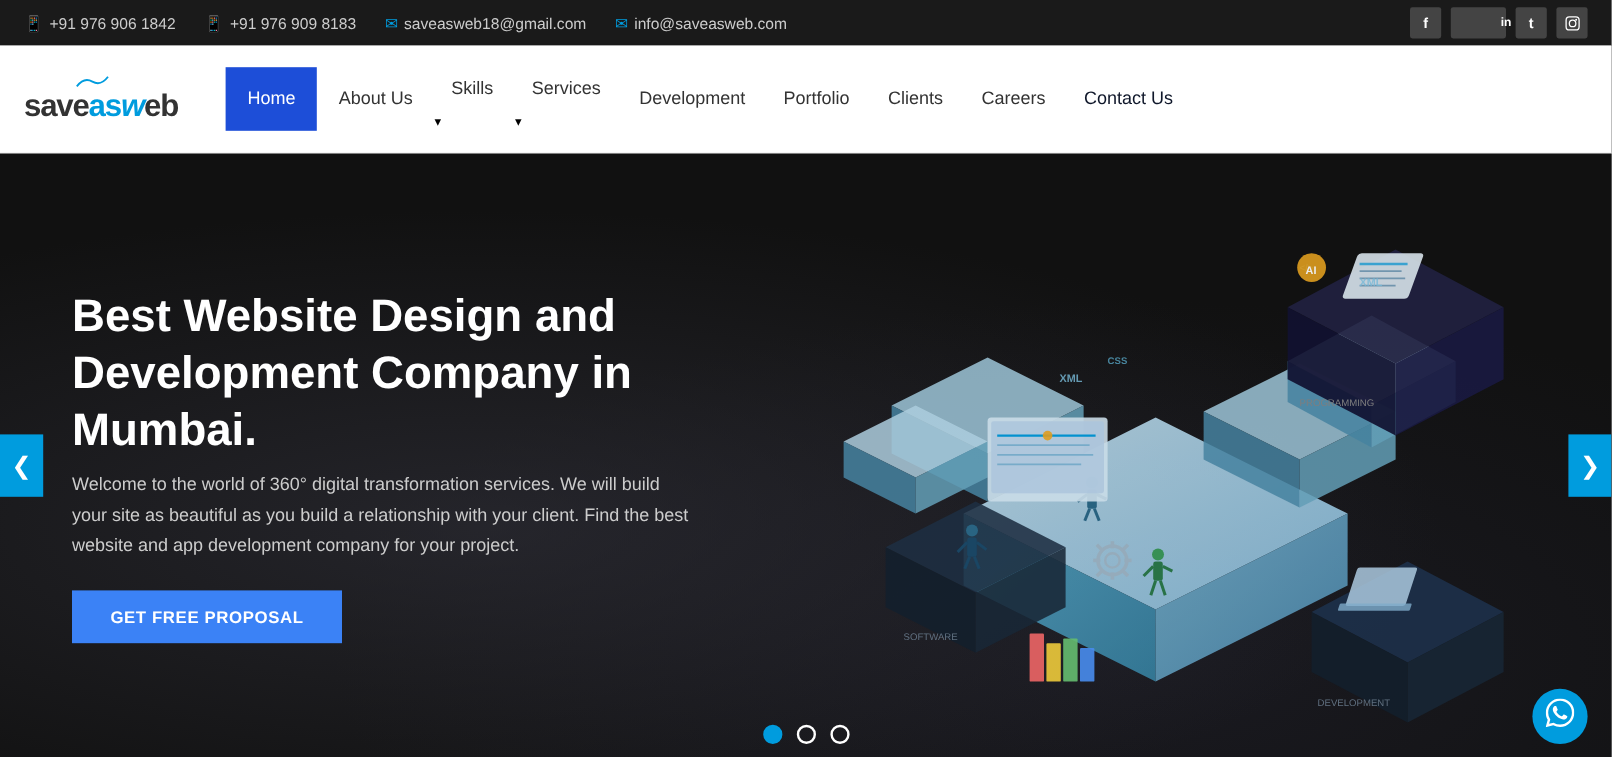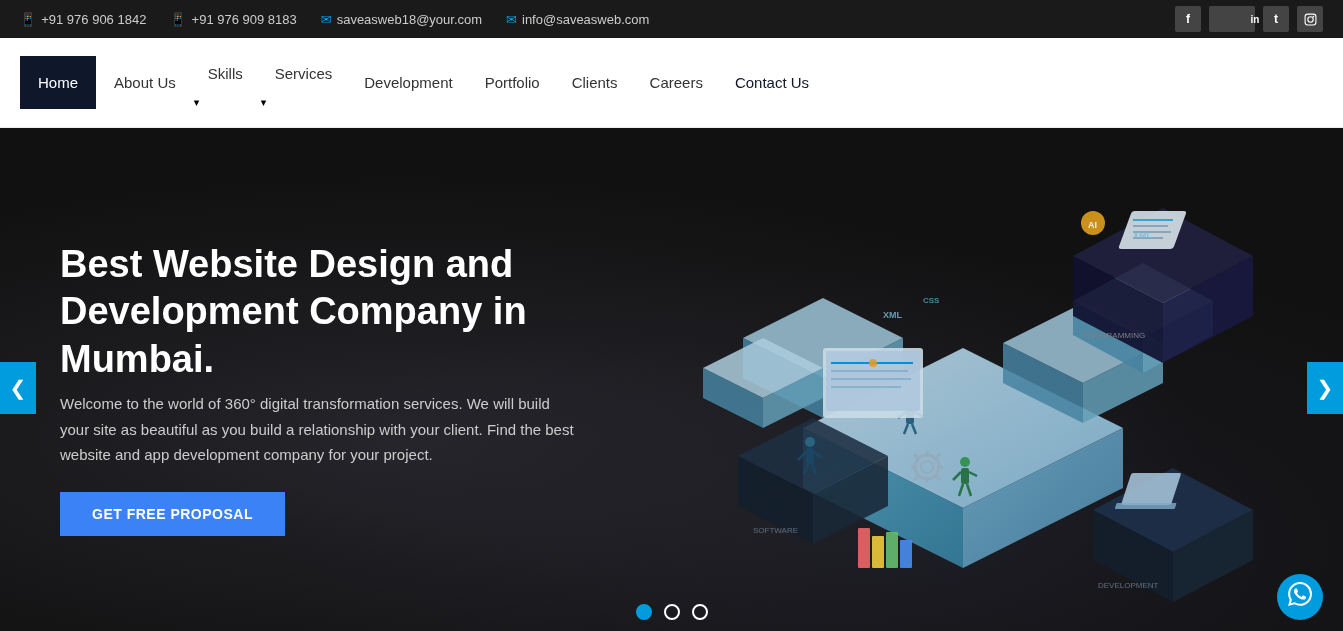--- a/index.html
+++ b/index.html
@@ -76,21 +76,21 @@
     .nav-links li { position: relative; }
     .nav-links a {
       text-decoration: none;
       color: #333;
       font-size: 15px;
       padding: 10px 14px;
       display: block;
       white-space: nowrap;
     }
     .nav-links li.active a {
-      background: #0f172a;
+      background: #1d4ed8;
       color: #fff;
       padding: 18px 18px;
     }
     .nav-links .has-dropdown::after {
       content: ' ▾';
       font-size: 11px;
     }
     .nav-links a.contact-link { color: #0f172a; }
 
     
@@ -229,21 +229,21 @@
     <div class="top-bar-item">
       <span style="color:#009cde;">📱</span>
       <span>+91 976 906 1842</span>
     </div>
     <div class="top-bar-item">
       <span style="color:#009cde;">📱</span>
       <span>+91 976 909 8183</span>
     </div>
     <div class="top-bar-item">
       <span style="color:#009cde;">✉</span>
-      <span>saveasweb18@your.com</span>
+      <span>saveasweb18@gmail.com</span>
     </div>
     <div class="top-bar-item">
       <span style="color:#009cde;">✉</span>
       <span>info@saveasweb.com</span>
     </div>
   </div>
   <div class="top-bar-right">
     <div class="social-icon">f</div>
     <div class="social-icon" style="font-size:10px;padding-left:46px;">in</div>
     <div class="social-icon">t</div>
@@ -251,20 +251,33 @@
       <svg width="13" height="13" viewBox="0 0 24 24" fill="white">
           <rect x="2" y="2" width="20" height="20" rx="5" fill="none" stroke="white" stroke-width="2"></rect>
           <circle cx="12" cy="12" r="5" fill="none" stroke="white" stroke-width="2"></circle>
           <circle cx="17.5" cy="6.5" r="1.5" fill="white"></circle>
         </svg>
     </div>
   </div>
 </div>
 
 <nav class="navbar">
+  <a class="logo" href="#">
+    <span style="display:flex;flex-direction:column;align-items:flex-start;">
+      <span style="font-size:10px;color:#009cde;margin-left:42px;margin-bottom:-4px;letter-spacing:1px;">
+        
+        <svg width="30" height="12" viewBox="0 0 30 12" fill="none">
+          <path d="M2 10 Q8 2, 15 6 Q22 10, 28 2" stroke="#009cde" stroke-width="1.5" fill="none"></path>
+        </svg>
+      </span>
+      <span class="logo-text">
+        save<span style="color:#009cde;">as</span><span style="color:#009cde;font-style:italic;">w</span>eb
+      </span>
+    </span>
+  </a>
   <ul class="nav-links">
     <li class="active">
       <a href="#">Home</a>
     </li>
     <li>
       <a href="#">About Us</a>
     </li>
     <li class="has-dropdown">
       <a href="#">Skills</a>
     </li>

